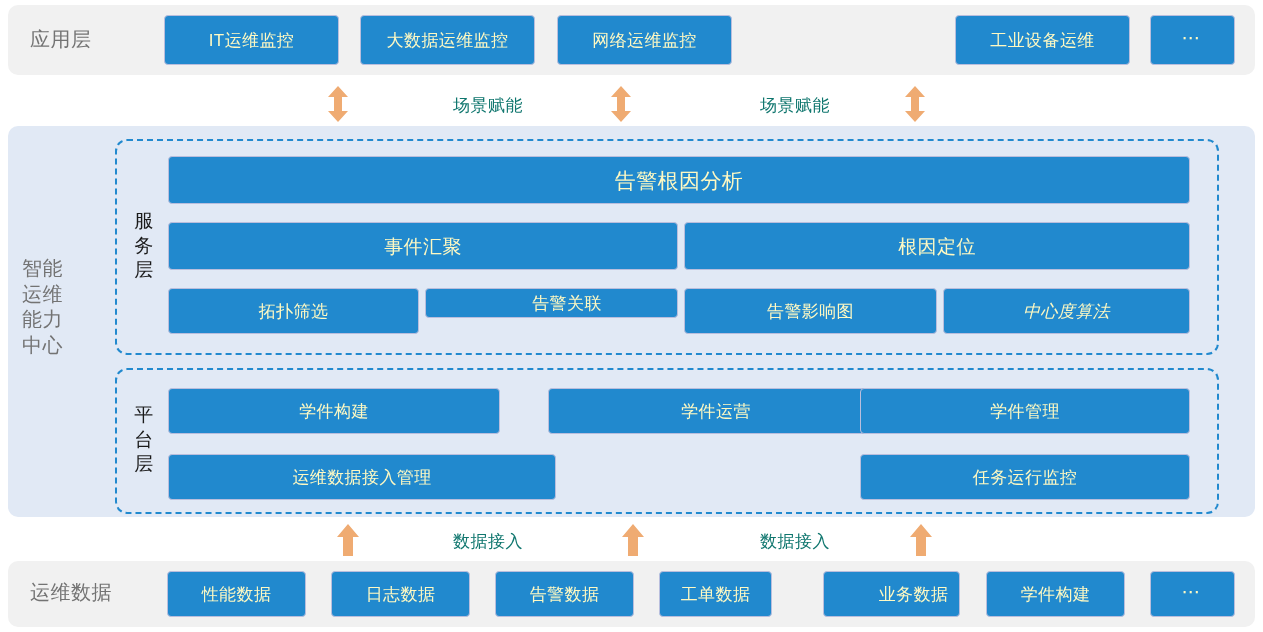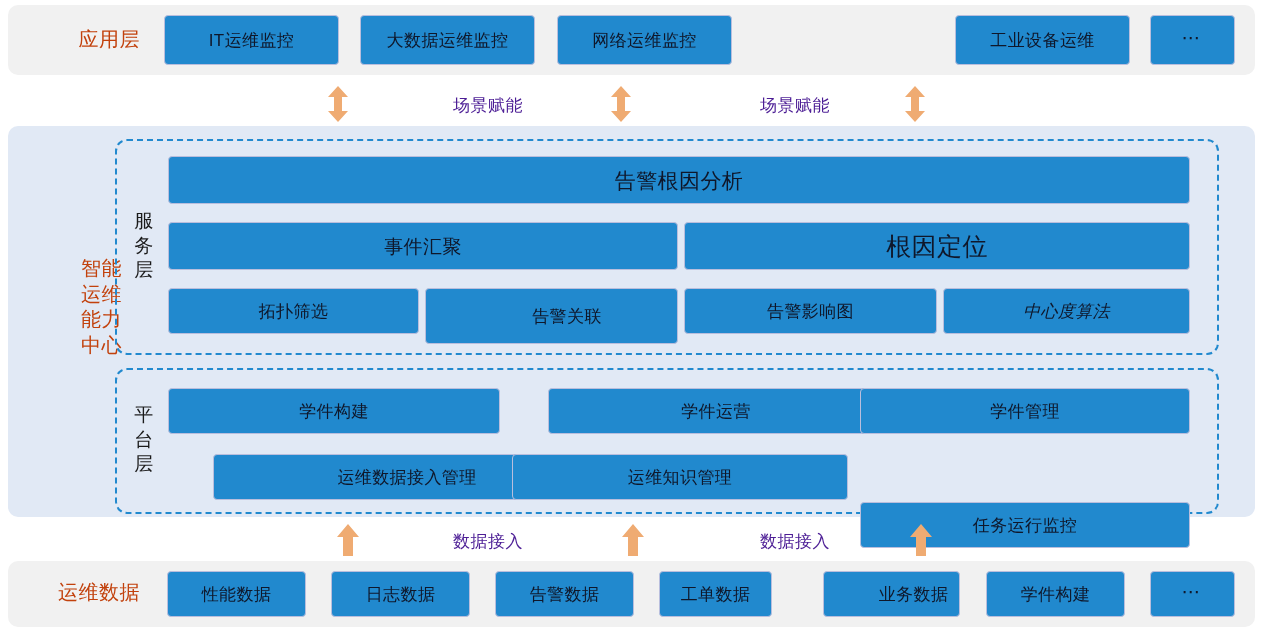--- a/index.html
+++ b/index.html
@@ -24,35 +24,35 @@
     position: absolute;
     box-sizing: border-box;
     border-radius: 10px;
   }
   .band-gray { background: #f1f1f1; }
   .band-blue { background: #e1e9f5; }
 
   .band-label {
     position: absolute;
     font-size: 20px;
-    color: #c2410c;
+    color: #737373;
     line-height: 1.28;
-    text-align: right;
+    text-align: left;
     letter-spacing: .5px;
     white-space: pre-line;
   }
 
   
   .node {
     position: absolute;
     box-sizing: border-box;
     background: #2189ce;
     border: 1px solid #b9bedd;
     border-radius: 4px;
-    color: #0f172a;
+    color: #fef9c3;
     font-size: 17px;
     display: flex;
     align-items: center;
     justify-content: center;
     text-align: center;
     letter-spacing: .4px;
     line-height: 1;
   }
   .node.ellipsis {
     font-size: 19px;
@@ -78,21 +78,21 @@
     letter-spacing: .5px;
   }
 
   
   .arrow {
     position: absolute;
   }
   .conn-label {
     position: absolute;
     font-size: 17px;
-    color: #4c1d95;
+    color: #0f766e;
     letter-spacing: .5px;
     text-align: center;
     white-space: nowrap;
   }
 </style>
 </head>
 <body>
 
 <div id="canvas">
 
@@ -128,39 +128,38 @@
 中心</div>
 
   <div class="dashed-group" style="left:115px; top:139px; width:1104px; height:216px;"></div>
   <div class="sub-label" style="left:128px; top:209px; width:32px;">服
 务
 层</div>
 
   <div class="node" style="left:168px; top:156px; width:1022px; height:48px; font-size:21px;">告警根因分析</div>
 
   <div class="node" style="left:168px; top:222px; width:510px; height:48px; font-size:19px;">事件汇聚</div>
-  <div class="node" style="left:684px; top:222px; width:506px; height:48px; font-size:25px;">根因定位</div>
+  <div class="node" style="left:684px; top:222px; width:506px; height:48px; font-size:19px;">根因定位</div>
 
   <div class="node" style="left:168px; top:288px; width:251px; height:46px;">拓扑筛选</div>
-  <div class="node" style="left:425px; top:288px; width:253px; height:56px;padding-left:31px;">告警关联</div>
+  <div class="node" style="left:425px; top:288px; width:253px; height:30px;padding-left:31px;">告警关联</div>
   <div class="node" style="left:684px; top:288px; width:253px; height:46px;">告警影响图</div>
   <div class="node" style="left:943px; top:288px; width:247px; height:46px;font-style:italic;">中心度算法</div>
 
   <div class="dashed-group" style="left:115px; top:368px; width:1104px; height:146px;"></div>
   <div class="sub-label" style="left:128px; top:403px; width:32px;">平
 台
 层</div>
 
   <div class="node" style="left:168px; top:388px; width:332px; height:46px;">学件构建</div>
   <div class="node" style="left:512px; top:388px; width:336px; height:46px;margin-left:36px;">学件运营</div>
   <div class="node" style="left:860px; top:388px; width:330px; height:46px;">学件管理</div>
 
-  <div class="node" style="left:168px; top:454px; width:388px; height:46px;margin-left:45px;">运维数据接入管理</div>
-  <div class="node" style="left:512px; top:454px; width:336px; height:46px;">运维知识管理</div>
-  <div class="node" style="left:860px; top:454px; width:330px; height:46px;margin-top:48px;">任务运行监控</div>
+  <div class="node" style="left:168px; top:454px; width:388px; height:46px;">运维数据接入管理</div>
+  <div class="node" style="left:860px; top:454px; width:330px; height:46px;">任务运行监控</div>
 
   <svg class="arrow" style="left:335px; top:524px;" width="26" height="32" viewBox="0 0 26 32">
     <path d="M13 0 L24 13 L18 13 L18 32 L8 32 L8 13 L2 13 Z" fill="#efab72"></path>
   </svg>
   <div class="conn-label" style="left:428px; top:530px; width:120px;">数据接入</div>
 
   <svg class="arrow" style="left:620px; top:524px;" width="26" height="32" viewBox="0 0 26 32">
     <path d="M13 0 L24 13 L18 13 L18 32 L8 32 L8 13 L2 13 Z" fill="#efab72"></path>
   </svg>
   <div class="conn-label" style="left:735px; top:530px; width:120px;">数据接入</div>

